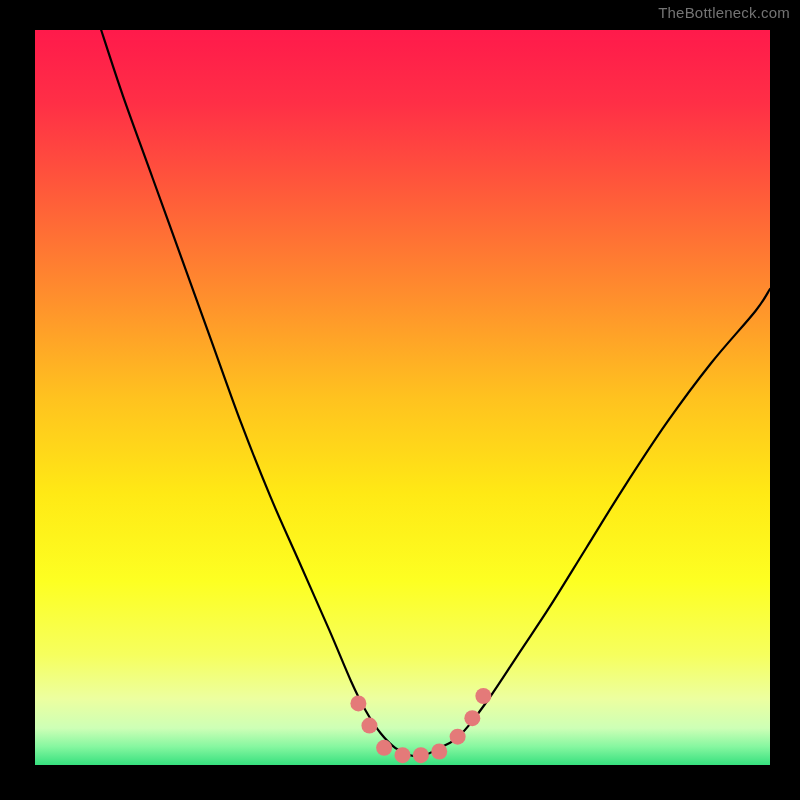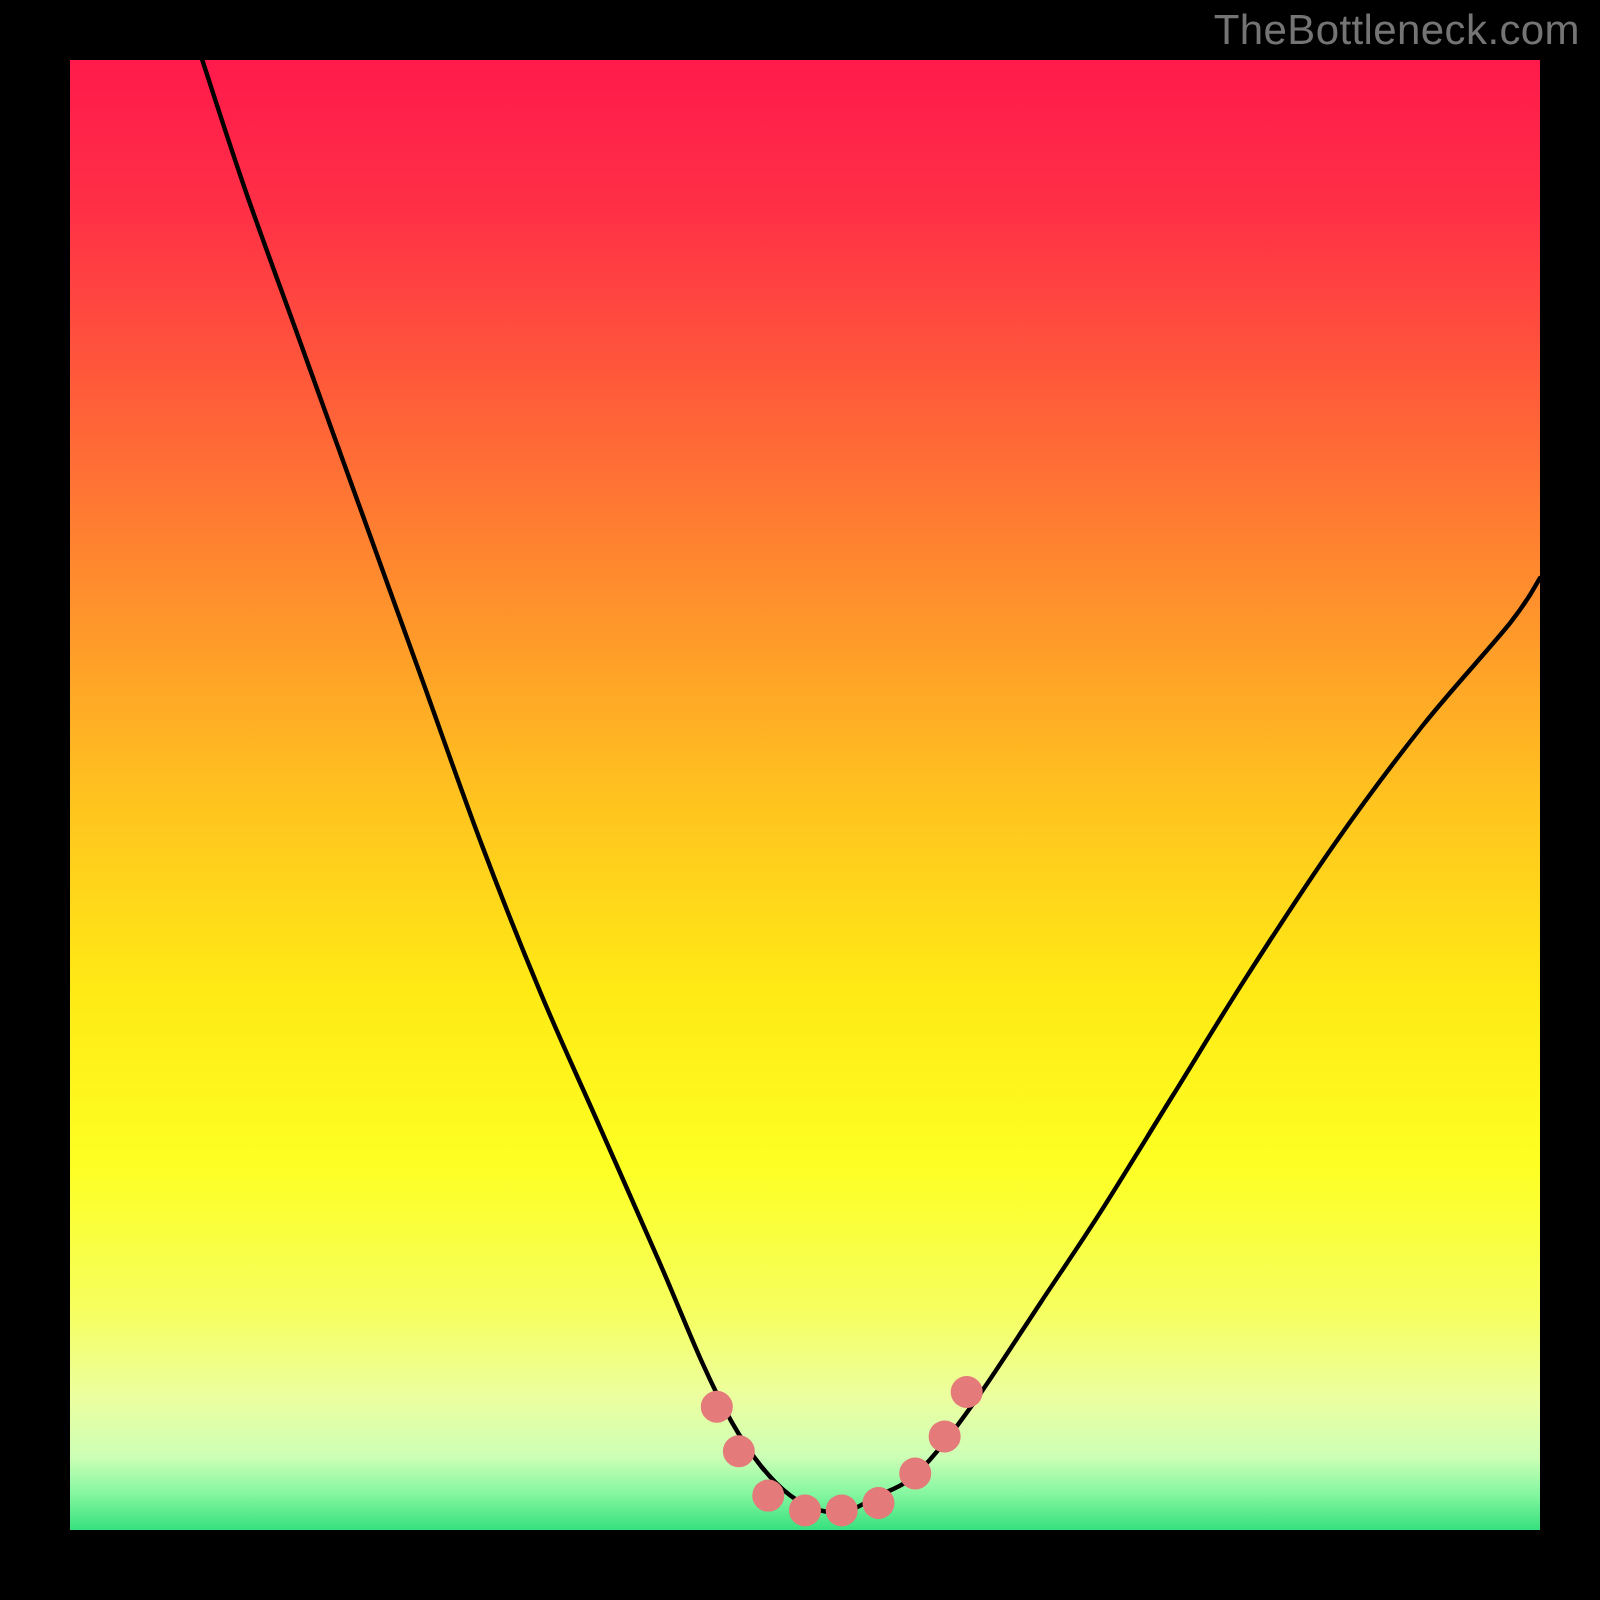--- a/index.html
+++ b/index.html
@@ -35,21 +35,21 @@
     position: absolute;
     inset: 0;
     width: 100%;
     height: 100%;
   }
   .watermark {
     position: absolute;
     top: 4px;
     right: 10px;
     color: #747474;
-    font-size: 21px;
+    font-size: 15px;
     font-weight: 400;
     letter-spacing: 0.2px;
     user-select: none;
   }
 </style>
 </head>
 <body>
 
 <div class="stage">
 

